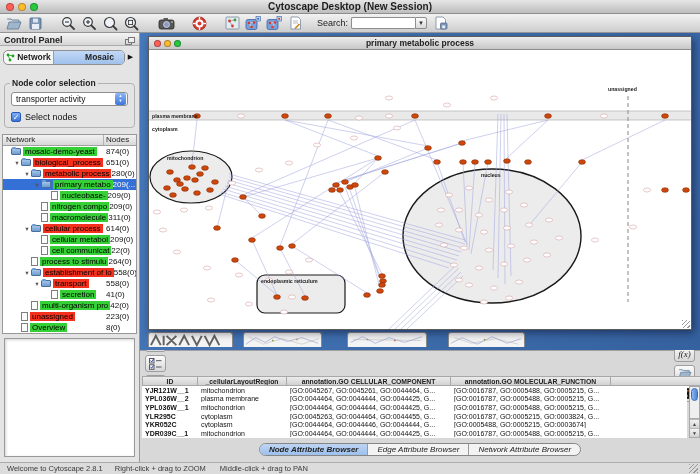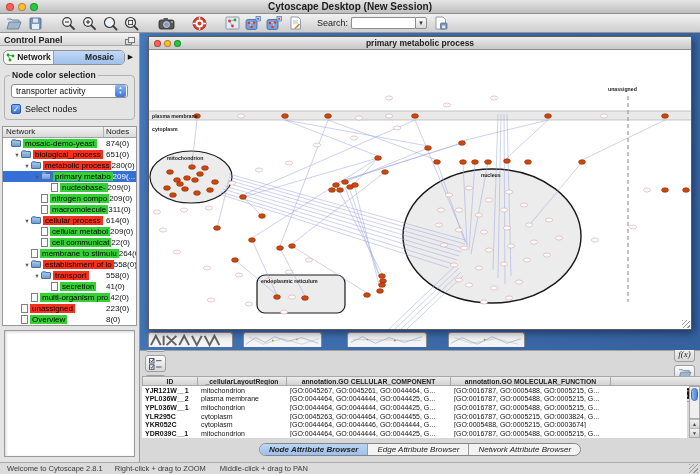--- a/index.html
+++ b/index.html
@@ -28,21 +28,21 @@
 
   
   .control-panel { width:140px; flex:0 0 140px; background:#e4e4e4; border-right:1px solid #979797; display:flex; flex-direction:column; }
   .cp-header { height:13px; flex:0 0 13px; background:linear-gradient(#f4f4f4,#d6d6d6); border-bottom:1px solid #ababab; display:flex; align-items:flex-end; justify-content:space-between; padding:0 4px; font-size:9px; font-weight:bold; color:#222; }
   .cp-tabs { display:flex; align-items:center; margin:3px 3px 2px; height:16px; }
   .seg-wrap { display:flex; flex:1; border:1px solid #8f8f8f; border-radius:5px; overflow:hidden; background:#f6f6f6; height:15px; }
   .cp-tab { flex:1; display:flex; align-items:center; justify-content:center; gap:2px; font-size:8.5px; font-weight:bold; color:#222; border-right:1px solid #9c9c9c; }
   .cp-tab:last-child { border-right:none; }
   .cp-tab.selected { background:linear-gradient(#c3d8f5,#9fc1ec);padding-left:21px; }
   .tab-overflow { width:11px; text-align:center; font-size:7px; color:#111; }
-  .cp-group { margin:8px 4px 2px; border:1px solid #b2b2b2; border-radius:4px; position:relative; padding:8px 4px 4px; }
+  .cp-group { margin:16px 4px 2px; border:1px solid #b2b2b2; border-radius:4px; position:relative; padding:8px 4px 4px; }
   .cp-group-label { position:absolute; top:-6px; left:5px; background:#e4e4e4; padding:0 2px; font-size:8.5px; font-weight:bold; color:#222; }
   .combo { display:flex; align-items:center; height:14px; background:#fff; border:1px solid #8e8e8e; border-radius:3px; margin:0 2px; }
   .combo-text { flex:1; font-size:8.5px; padding:0 4px; white-space:nowrap; overflow:hidden; }
   .combo-stepper { width:11px; height:12px; margin-right:1px; border-radius:2px; background:linear-gradient(#8cb6f8,#3d77dc); color:#fff; font-size:4px; line-height:5px; text-align:center; }
   .checkbox-row { display:flex; align-items:center; gap:4px; margin:6px 2px 1px; font-size:9px; color:#111; }
   .checkbox { width:10px; height:10px; border-radius:2px; border:1px solid #2a59b4; background:linear-gradient(#7fb1f7,#3a72d8); color:#fff; font-size:8px; line-height:9px; text-align:center; }
 
   .tree-wrap { margin:4px 2px 0; border:1px solid #989898; background:#fff; height:200px; flex:0 0 auto; display:flex; flex-direction:column; overflow:hidden; }
   .tree-header { display:flex; height:11px; flex:0 0 11px; background:linear-gradient(#f2f2f2,#d8d8d8); border-bottom:1px solid #a0a0a0; font-size:8px; color:#222; }
   .th1 { flex:1; padding:0 3px; border-right:1px solid #b4b4b4; }
@@ -354,21 +354,21 @@
               <span style="flex: 0 0 30px;"></span>
               <span class="tri"></span>
               <span class="file"></span>
               <span class="tlab green">cell communicat</span>
               <span class="tct">22(0)</span>
             </div>
             <div class="tree-row">
               <span style="flex: 0 0 20px;"></span>
               <span class="tri"></span>
               <span class="file"></span>
-              <span class="tlab green">membrane to stimulu</span>
+              <span class="tlab green">process to stimulu</span>
               <span class="tct">264(0)</span>
             </div>
             <div class="tree-row">
               <span style="flex: 0 0 20px;"></span>
               <span class="tri">▼</span>
               <span class="fold"></span>
               <span class="tlab red">establishment of lo</span>
               <span class="tct">558(0)</span>
             </div>
             <div class="tree-row">

